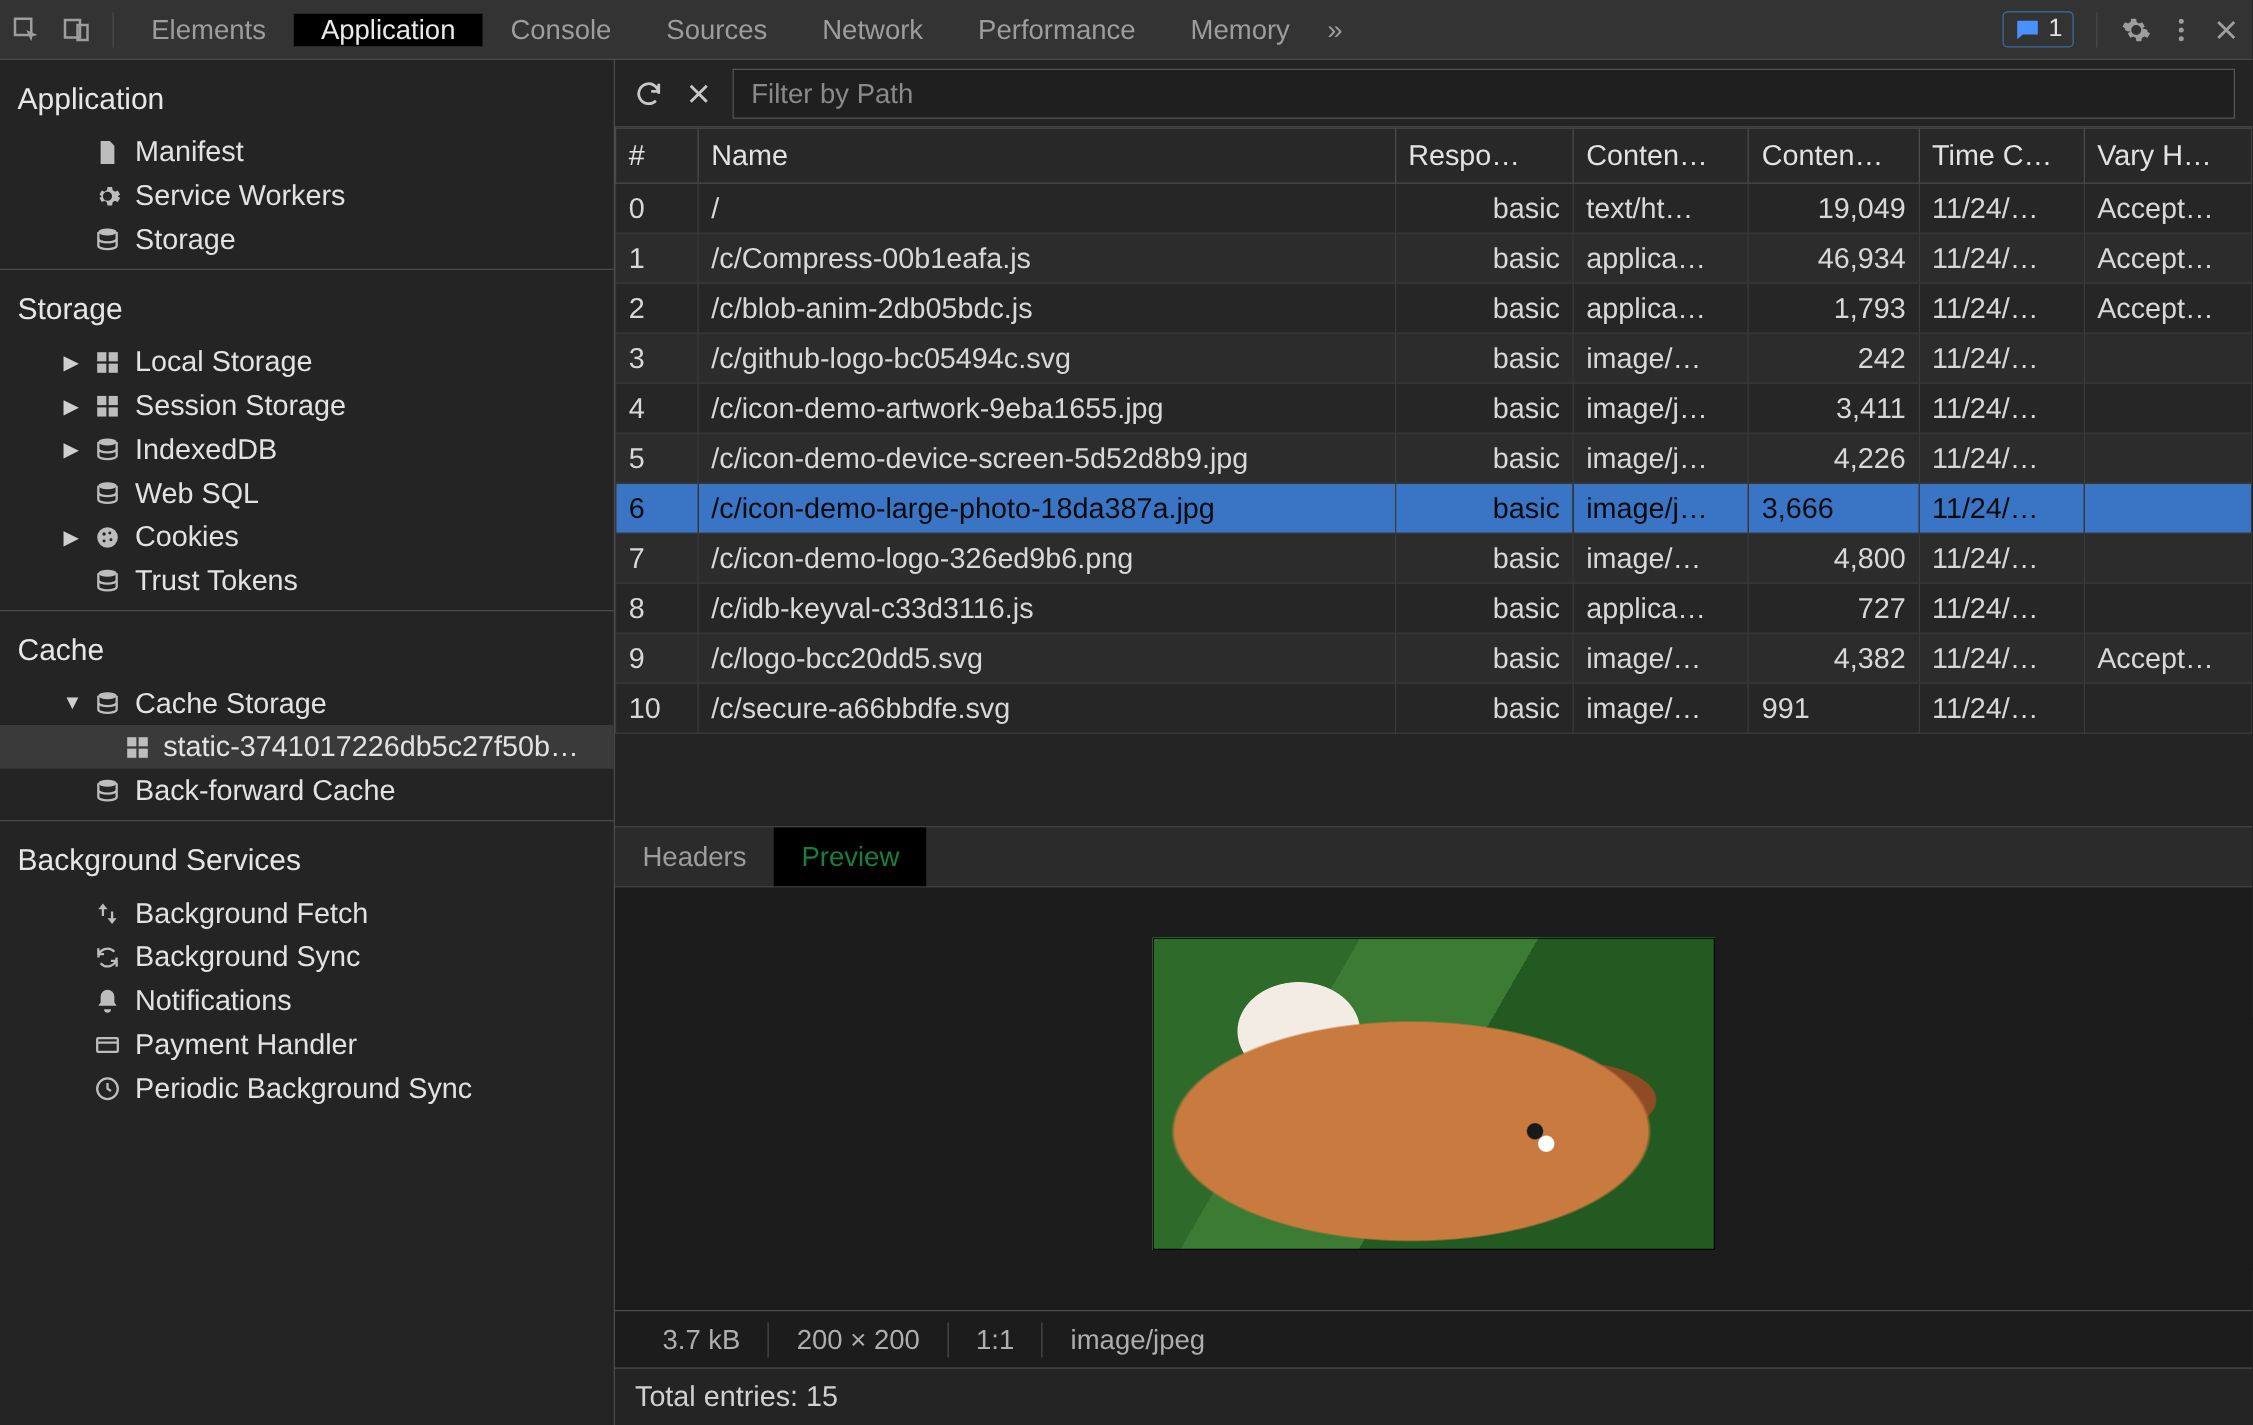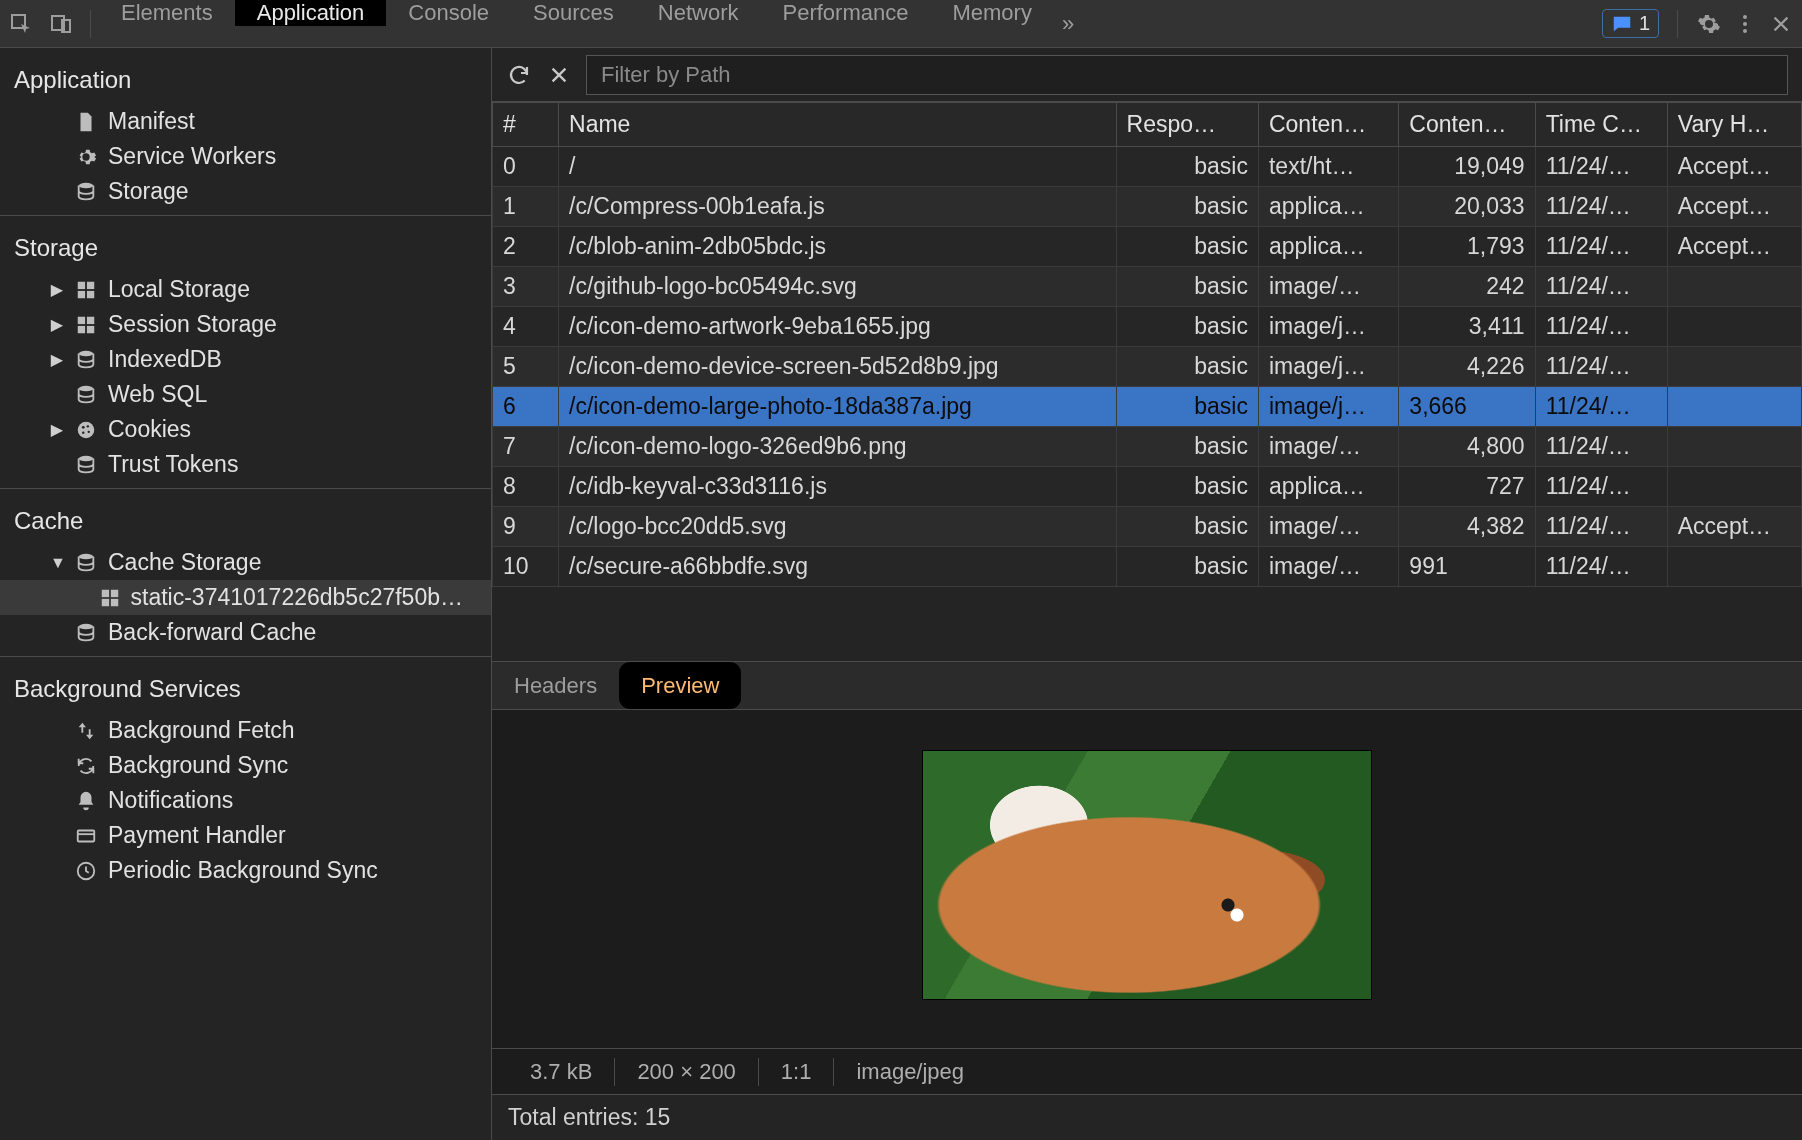--- a/index.html
+++ b/index.html
@@ -18,21 +18,21 @@
     display: flex;
     align-items: center;
     height: 48px;
     background: #333333;
     border-bottom: 1px solid #4b4b4b;
     padding: 0 8px;
   }
   .tabbar .lead-icons { display: flex; align-items: center; gap: 14px; margin-right: 8px; }
   .tabbar .icon { width: 26px; height: 26px; display: flex; align-items: center; justify-content: center; color: #9d9d9d; }
   .tabbar .sep { width: 1px; height: 28px; background: #4b4b4b; margin: 0 8px; }
-  .tabs { display: flex; align-items: flex-start; height: 100%; }
+  .tabs { display: flex; align-items: center; height: 100%; }
   .tab {
     padding: 0 22px;
     display: flex;
     align-items: center;
     color: #9d9d9d;
     cursor: pointer;
   }
   .tab.active { background: #000; color: #eaeaea; }
   .tabbar .spacer { flex: 1; }
   .tabbar .right { display: flex; align-items: center; gap: 10px; }
@@ -154,21 +154,21 @@
   .col-time { width: 128px; }
   .col-vary { width: 130px; }
 
   
   .preview-tabs {
     display: flex; align-items: stretch;
     height: 48px; background: #2b2b2b;
     border-bottom: 1px solid #4b4b4b;
   }
   .ptab { padding: 0 22px; display: flex; align-items: center; color: #9d9d9d; cursor: pointer; }
-  .ptab.active { background: #000; color: #fdba74; border-radius: 11px; }
+  .ptab.active { background: #000; color: #15803d; }
 
   
   .preview-body {
     background: #1c1c1c;
     flex: 1;
     display: flex;
     flex-direction: column;
     overflow: hidden;
   }
   .preview-image-area {
@@ -508,21 +508,21 @@
               <td>text/ht…</td>
               <td style="text-align: right;">19,049</td>
               <td>11/24/…</td>
               <td>Accept…</td>
             </tr>
             <tr class="odd">
               <td class="col-idx">1</td>
               <td>/c/Compress-00b1eafa.js</td>
               <td style="text-align: right;">basic</td>
               <td>applica…</td>
-              <td style="text-align: right;">20,033</td>
+              <td style="text-align: right;">46,934</td>
               <td>11/24/…</td>
               <td>Accept…</td>
             </tr>
             <tr class="even">
               <td class="col-idx">2</td>
               <td>/c/blob-anim-2db05bdc.js</td>
               <td style="text-align: right;">basic</td>
               <td>applica…</td>
               <td style="text-align: right;">1,793</td>
               <td>11/24/…</td>

